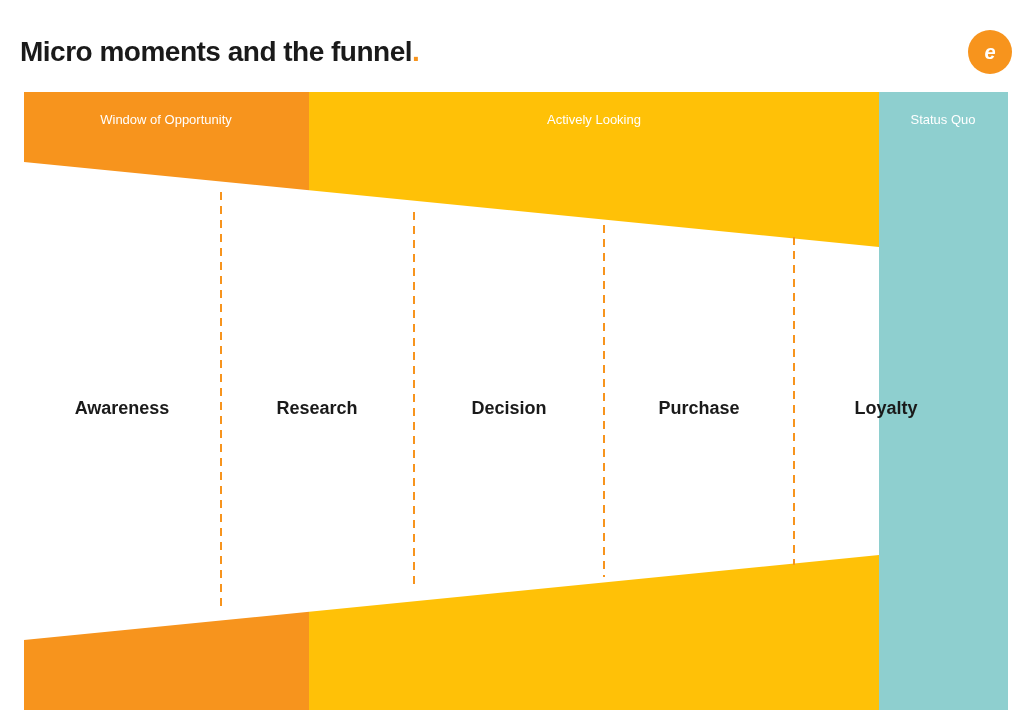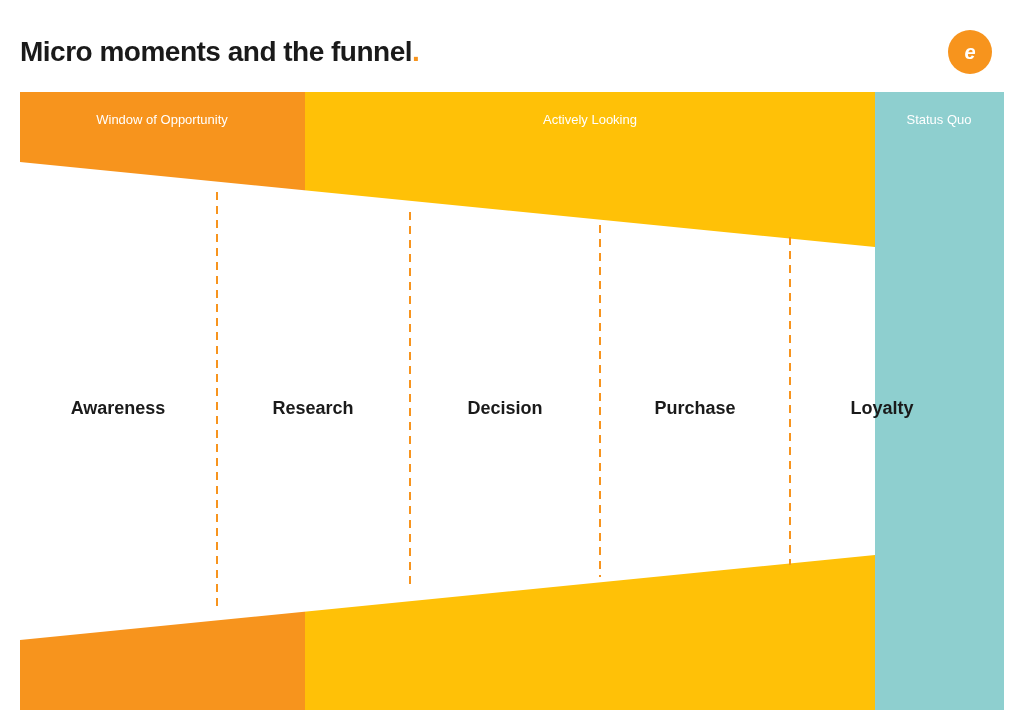--- a/index.html
+++ b/index.html
@@ -10,21 +10,21 @@
       background: #ffffff;
       font-family: 'Arial', sans-serif;
       overflow: hidden;
     }
 
     .page {
       width: 1024px;
       height: 728px;
       background: #fff;
       position: relative;
-      padding: 30px 32px 20px 20px;
+      padding: 30px 12px 20px 20px;
     }
 
     .header {
       display: flex;
       justify-content: space-between;
       align-items: center;
       margin-bottom: 18px;
     }
 
     .title {

